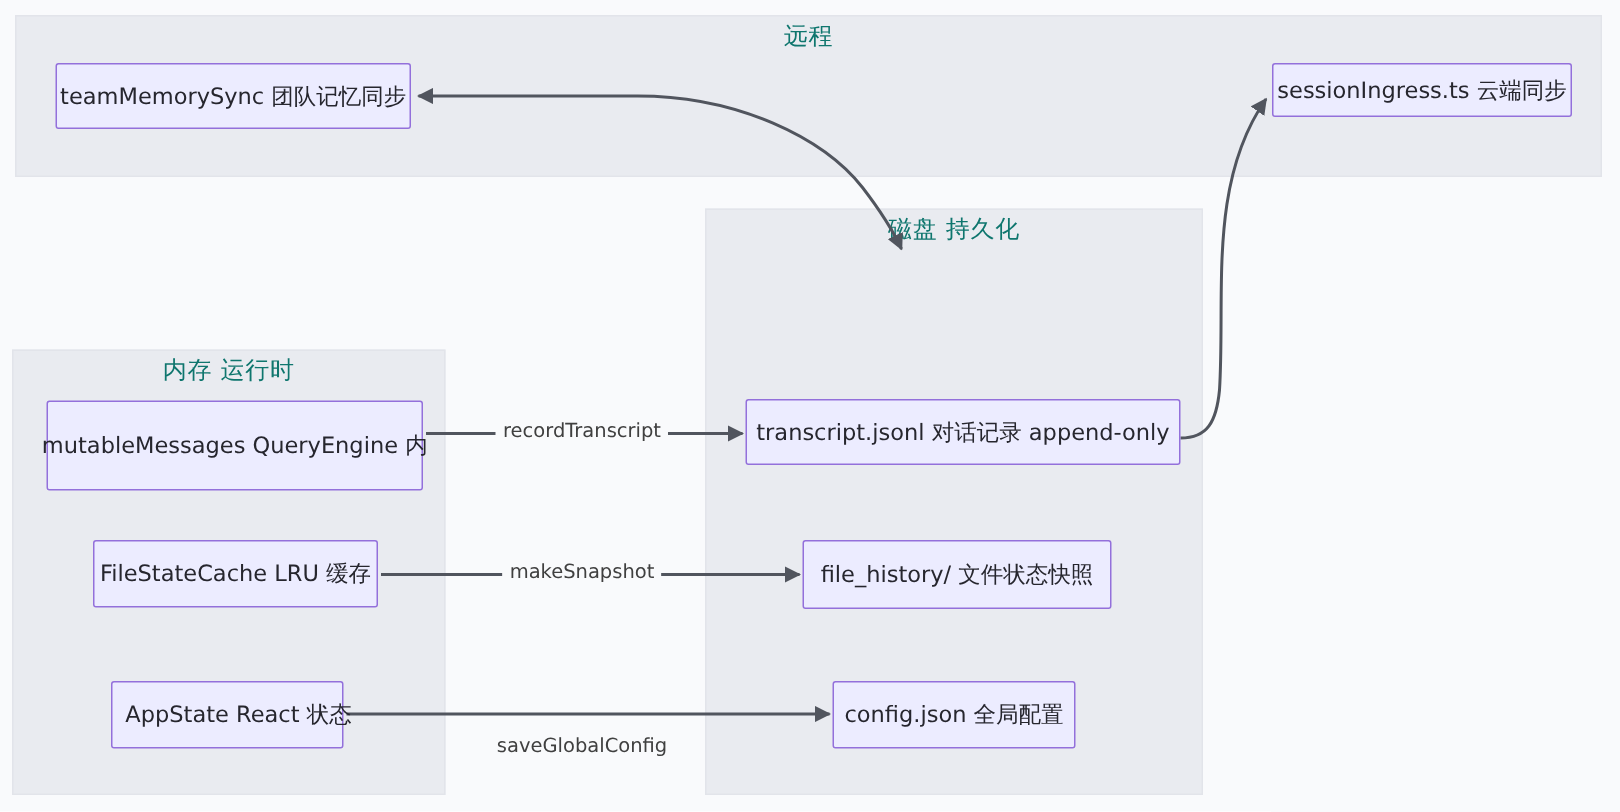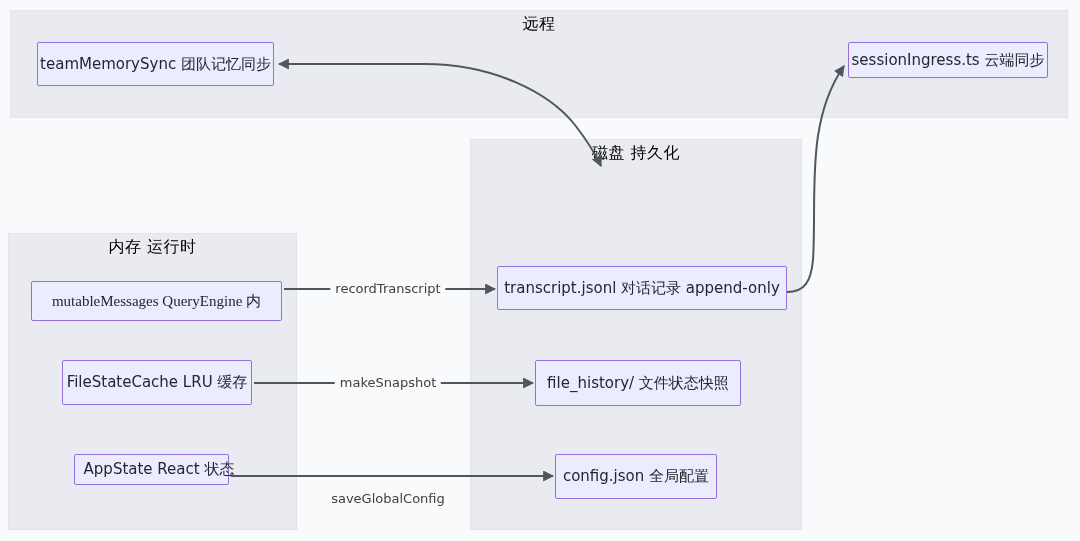--- a/index.html
+++ b/index.html
@@ -23,21 +23,21 @@
     box-sizing: border-box;
     z-index: 1;
   }
   .panel-title {
     position: absolute;
     width: 100%;
     top: 3px;
     text-align: center;
     font-size: 16px;
     font-weight: 500;
-    color: #000000;
+    color: #0f766e;
     letter-spacing: 0.5px;
   }
   #panel-remote  { left: 10px;  top: 10px;  width: 1058px; height: 108px; }
   #panel-disk    { left: 470px; top: 139px; width: 332px;  height: 391px; }
   #panel-memory  { left: 8px;   top: 233px; width: 289px;  height: 297px; }
 
   
   svg.edges {
     position: absolute;
     left: 0; top: 0;
@@ -65,23 +65,23 @@
     text-align: center;
     white-space: nowrap;
     z-index: 3;
   }
   #node-teammemorysync  { left: 37px;  top: 42px;  width: 237px; height: 44px; }
   #node-sessioningress  { left: 848px; top: 42px;  width: 200px; height: 36px; }
   #node-sessions        { left: 560px; top: 173px; width: 152px; height: 45px; }
   #node-transcript      { left: 497px; top: 266px; width: 290px; height: 44px; }
   #node-filehistory     { left: 535px; top: 360px; width: 206px; height: 46px; }
   #node-config          { left: 555px; top: 454px; width: 162px; height: 45px; }
-  #node-mutablemessages { left: 31px;  top: 281px; width: 251px; height: 40px; font-family: Liberation Serif, serif; }
+  #node-mutablemessages { left: 31px;  top: 267px; width: 251px; height: 60px; }
   #node-filestatecache  { left: 62px;  top: 360px; width: 190px; height: 45px; }
-  #node-appstate        { left: 74px;  top: 454px; width: 155px; height: 31px; padding-left: 15px; }
+  #node-appstate        { left: 74px;  top: 454px; width: 155px; height: 45px; padding-left: 15px; }
 
   
   .edge-label {
     position: absolute;
     transform: translate(-50%, -50%);
     background: #f9fafc;
     padding: 0 5px;
     font-size: 13px;
     color: #404040;
     white-space: nowrap;

